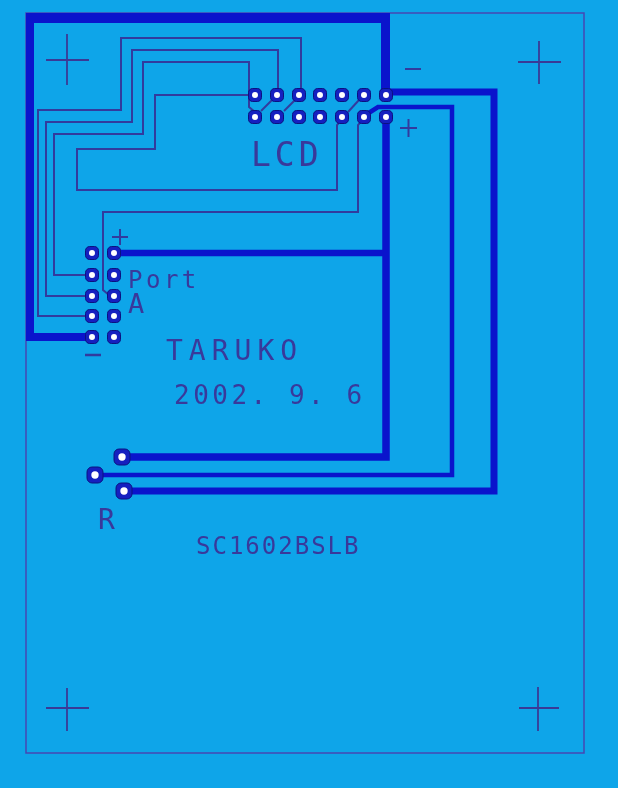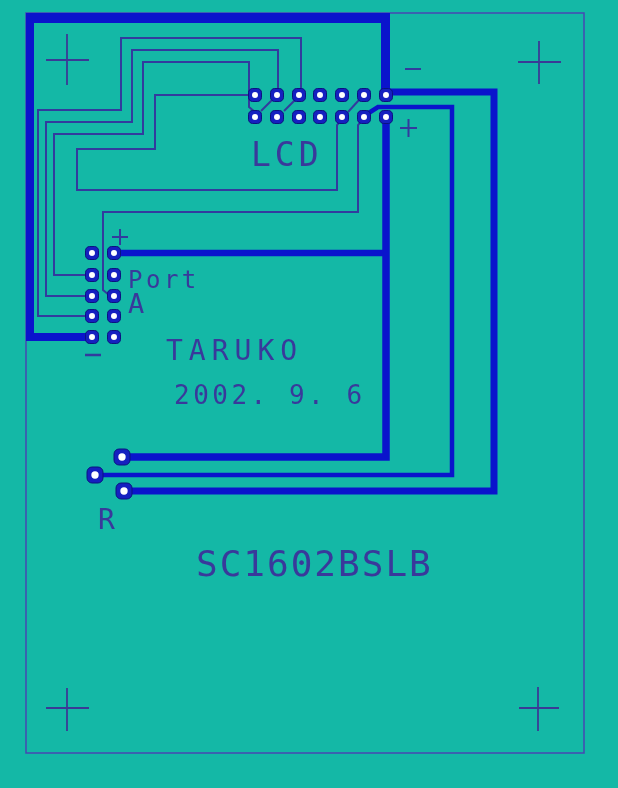--- a/index.html
+++ b/index.html
@@ -1,19 +1,19 @@
 <!DOCTYPE html>
 <html><head>
 <meta charset="utf-8">
 <style>
   html,body{margin:0;padding:0;background:#ffffff;}
   .canvas{
     position:relative;
     width:618px;height:788px;
-    background:#14b8a6;
+    background:#0ea5e9;
     overflow:hidden;
     font-family:"DejaVu Sans Mono","Liberation Mono",monospace;
   }
   .canvas svg{position:absolute;left:0;top:0;}
   .lbl{
     position:absolute;
     line-height:1;
     white-space:pre;
     color:#39399b;
     user-select:none;
@@ -110,14 +110,14 @@
       <rect x="116" y="483" width="16" height="16" rx="5.12" fill="#1520c0" stroke="#0a1280" stroke-width="1"></rect>
       <circle cx="124" cy="491" r="3.68" fill="#ffffff"></circle>
     </svg>
 
   <span class="lbl" style="left: 251px; top: 138px; font-size: 33px; letter-spacing: 4px; color: rgb(57, 57, 155);">LCD</span>
   <span class="lbl" style="left: 128px; top: 268px; font-size: 24px; letter-spacing: 3.5px; color: rgb(57, 57, 155);">Port</span>
   <span class="lbl" style="left: 128px; top: 290px; font-size: 27px; letter-spacing: 0px; color: rgb(57, 57, 155);">A</span>
   <span class="lbl" style="left: 166px; top: 337px; font-size: 28px; letter-spacing: 6px; color: rgb(57, 57, 155);">TARUKO</span>
   <span class="lbl" style="left: 174px; top: 382px; font-size: 26px; letter-spacing: 3.5px; color: rgb(57, 57, 155);">2002. 9. 6</span>
   <span class="lbl" style="left: 98px; top: 506px; font-size: 28px; letter-spacing: 0px; color: rgb(57, 57, 155);">R</span>
-  <span class="lbl" style="left: 196px; top: 546px; font-size: 36px; letter-spacing: 2px; color: rgb(57, 57, 155);">SC1602BSLB</span>
+  <span class="lbl" style="left: 196px; top: 534px; font-size: 24px; letter-spacing: 2px; color: rgb(57, 57, 155);">SC1602BSLB</span>
 </div>
 
 </body></html>

